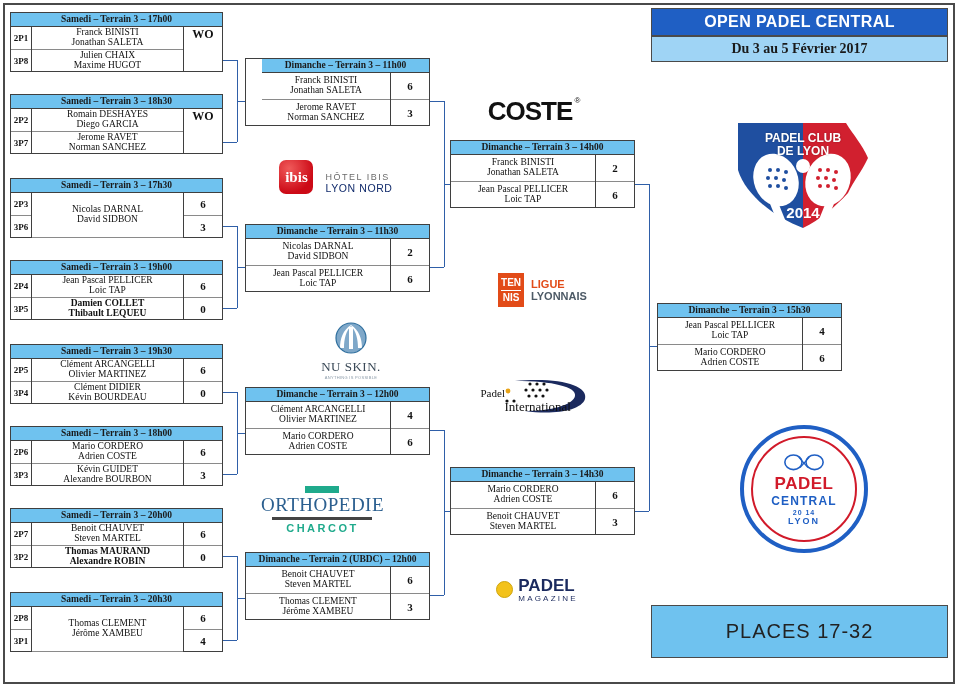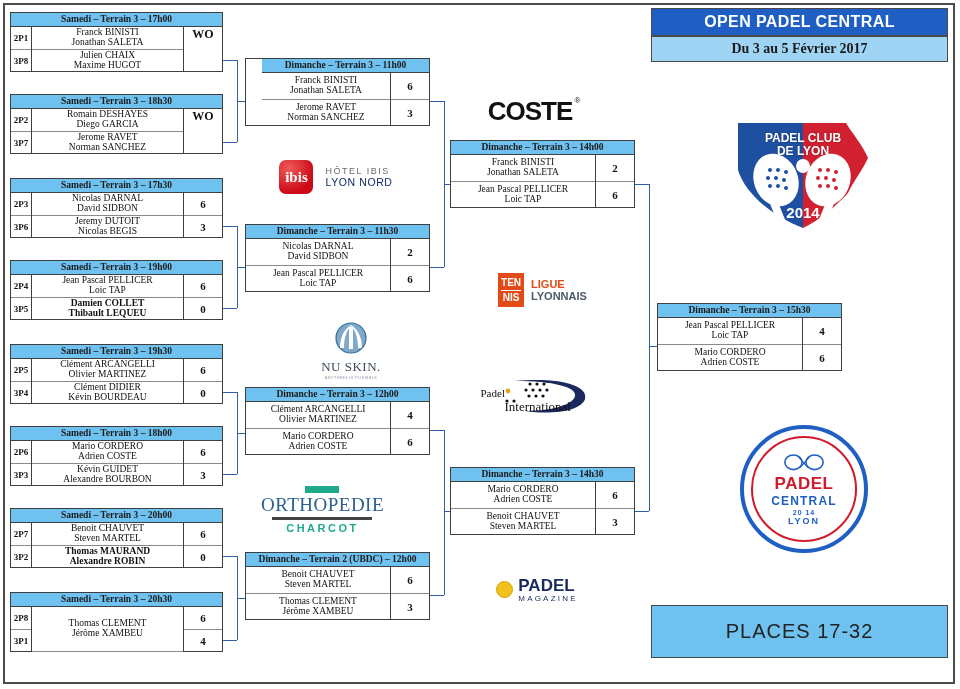--- a/index.html
+++ b/index.html
@@ -58,21 +58,21 @@
           font-size:20px;color:#222;letter-spacing:1px;
           font-family:"Liberation Sans", sans-serif;}
 
   
   .logo{position:absolute;display:flex;align-items:center;justify-content:center;}
 
   .head-logo{font-family:"Liberation Sans", sans-serif;font-weight:bold;
              font-size:26px;letter-spacing:-1px;color:#111;position:relative;}
   .head-logo .reg{position:absolute;top:0;right:-7px;font-size:8px;font-weight:normal;}
 
-  .ibis-wrap{display:flex;align-items:center;gap:12px;}
+  .ibis-wrap{display:flex;align-items:flex-end;gap:12px;}
   .ibis-sq{width:34px;height:34px;border-radius:7px;
            background:radial-gradient(circle at 30% 25%, #f05a5a, #cc0a16 70%);
            display:flex;align-items:center;justify-content:center;
            color:#fff;font-weight:bold;font-size:15px;font-family:"Liberation Serif", serif;}
   .ibis-txt{line-height:1.15;}
   .ibis-txt .l1{font-size:9px;color:#6b6b6b;letter-spacing:1.5px;}
   .ibis-txt .l2{font-size:10.5px;color:#102a6b;font-weight:normal;letter-spacing:.6px;}
 
   .ligue-wrap{display:flex;align-items:center;gap:7px;}
   .ligue-box{width:26px;height:34px;background:#e24b18;color:#fff;
@@ -186,24 +186,20 @@
   <div class="hdr">Samedi – Terrain 3 – 17h30</div>
   <div class="body">
     <div class="seeds">
       <div class="s top">2P3</div>
       <div class="s">3P6</div>
     </div>
     <div class="teams">
       <div class="t top">
         <span>Nicolas DARNAL</span>
         <span>David SIDBON</span>
-      </div>
-      <div class="t">
-        <span>Jeremy DUTOIT</span>
-        <span>Nicolas BEGIS</span>
       </div>
     </div>
     <div class="scores">
       <div class="sc top">6</div>
       <div class="sc">3</div>
     </div>
   </div>
 </div>
 
 <div class="match" style="left:10px;top:260px;width:213px;height:60px;">

